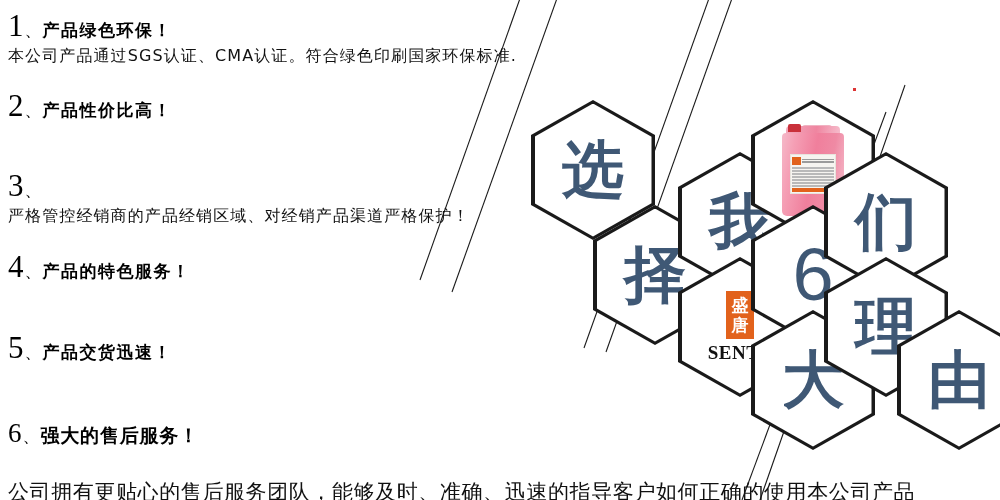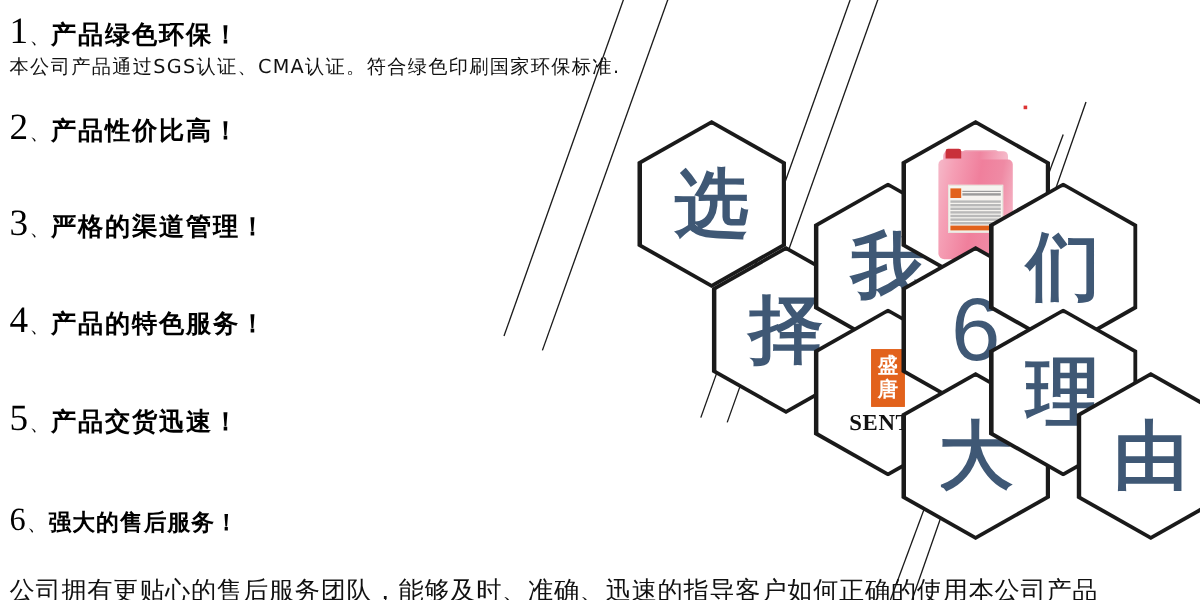--- a/index.html
+++ b/index.html
@@ -27,21 +27,21 @@
     font-size:31px;line-height:1;
     font-family:"Liberation Serif","DejaVu Serif",serif;
     font-weight:400;
     letter-spacing:0;
   }
   .feature-dun{
     font-size:17px;line-height:1;margin-left:1px;
     font-family:"DejaVu Sans",sans-serif;
   }
   .feature-title{
-    font-size:21px;line-height:1;margin-left:1px;
+    font-size:17px;line-height:1;margin-left:1px;
     font-weight:600;
     letter-spacing:1.5px;
     font-family:"DejaVu Sans","Liberation Sans",sans-serif;
   }
   .feature-desc{
     margin-top:5px;
     font-size:16px;line-height:1.25;
     letter-spacing:1.1px;
     color:#111;
     white-space:nowrap;
@@ -174,22 +174,22 @@
         <span class="feature-num">2</span>
         <span class="feature-dun">、</span>
         <span class="feature-title">产品性价比高！</span>
       </div>
     </div>
 
     <div class="feature-block" style="top:170px;">
       <div class="feature-head">
         <span class="feature-num">3</span>
         <span class="feature-dun">、</span>
-        <span class="feature-title">严格的渠道管理！</span>
-      </div>
+      </div>
+      <div class="feature-desc">严格管控经销商的产品经销区域、对经销产品渠道严格保护！</div>
     </div>
 
     <div class="feature-block" style="top:251px;">
       <div class="feature-head">
         <span class="feature-num">4</span>
         <span class="feature-dun">、</span>
         <span class="feature-title">产品的特色服务！</span>
       </div>
     </div>
 

